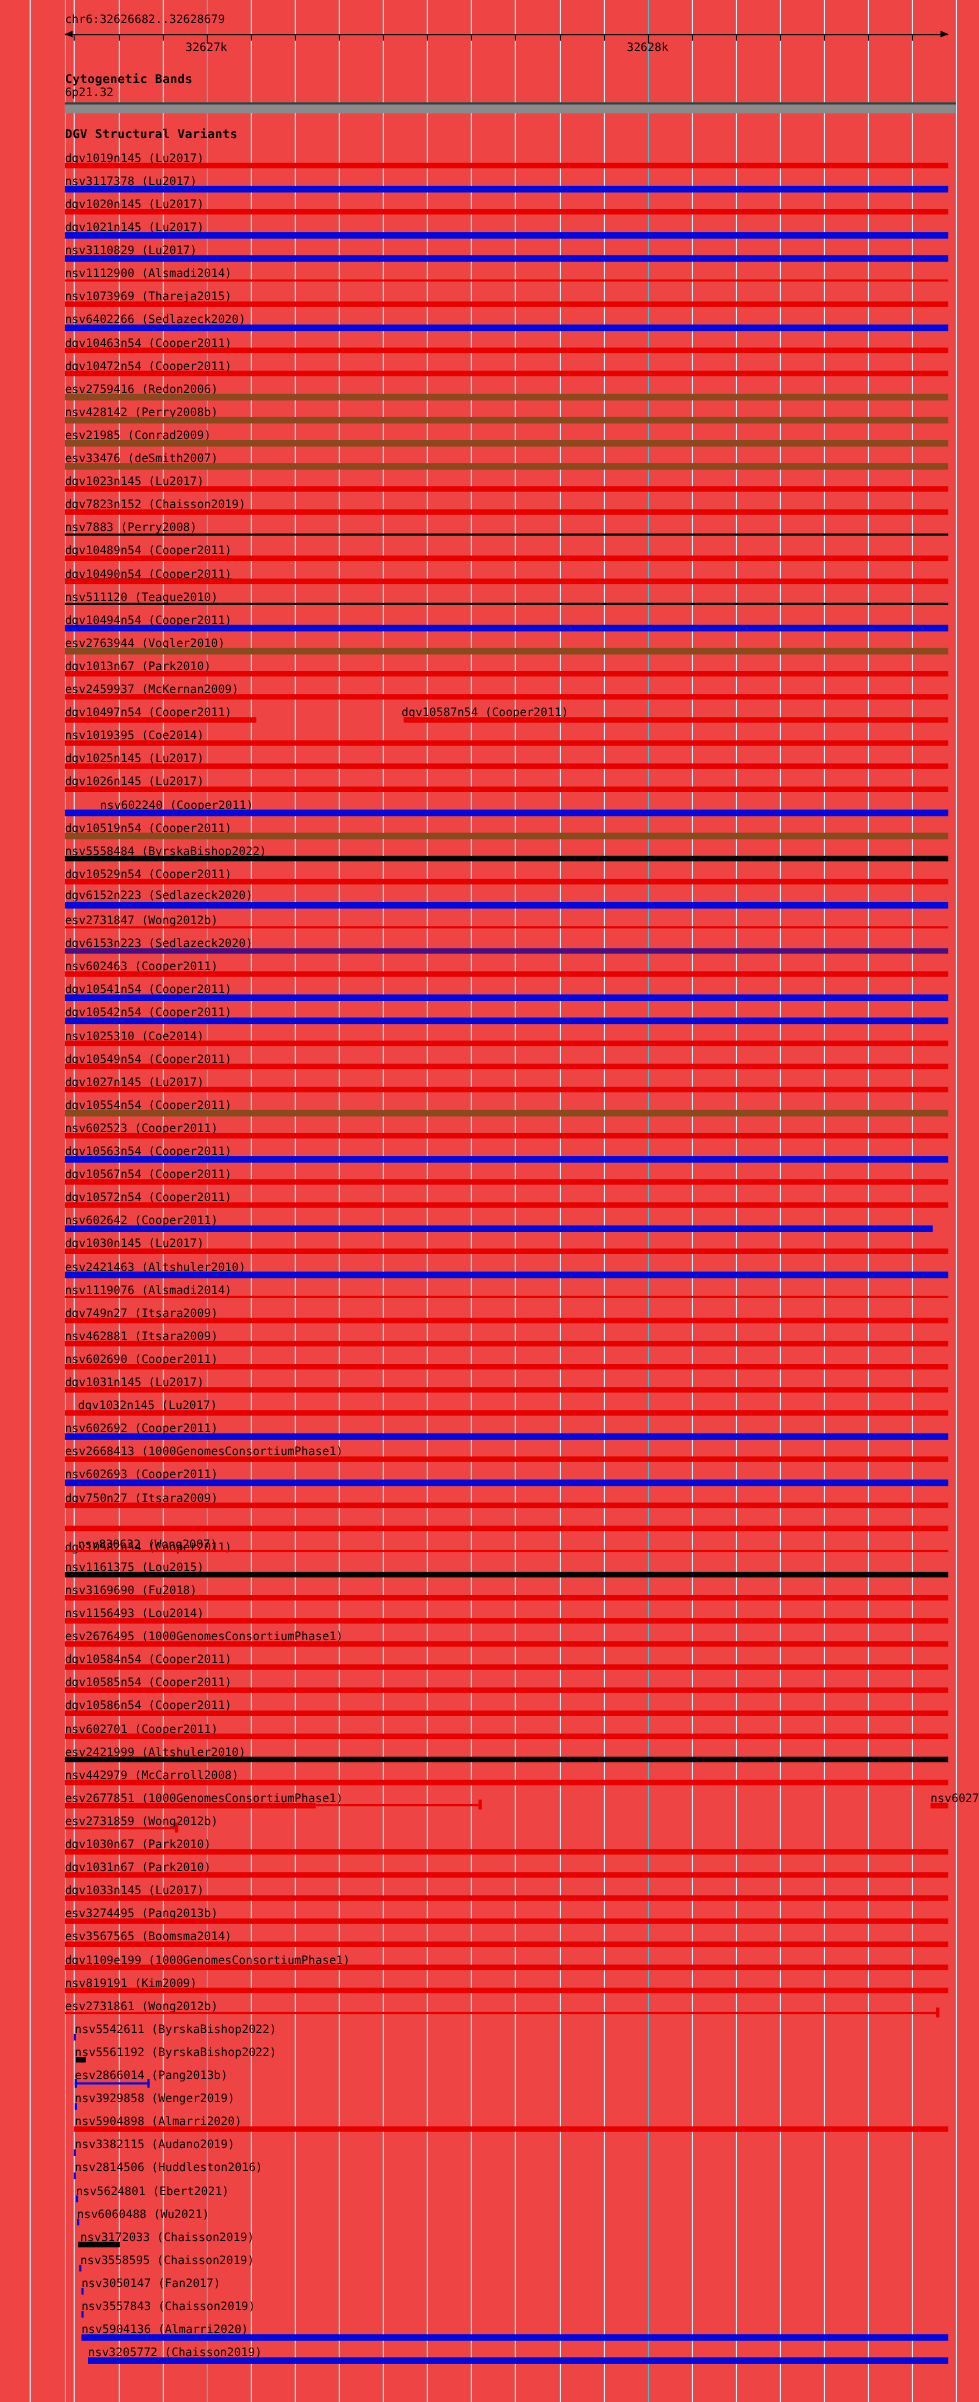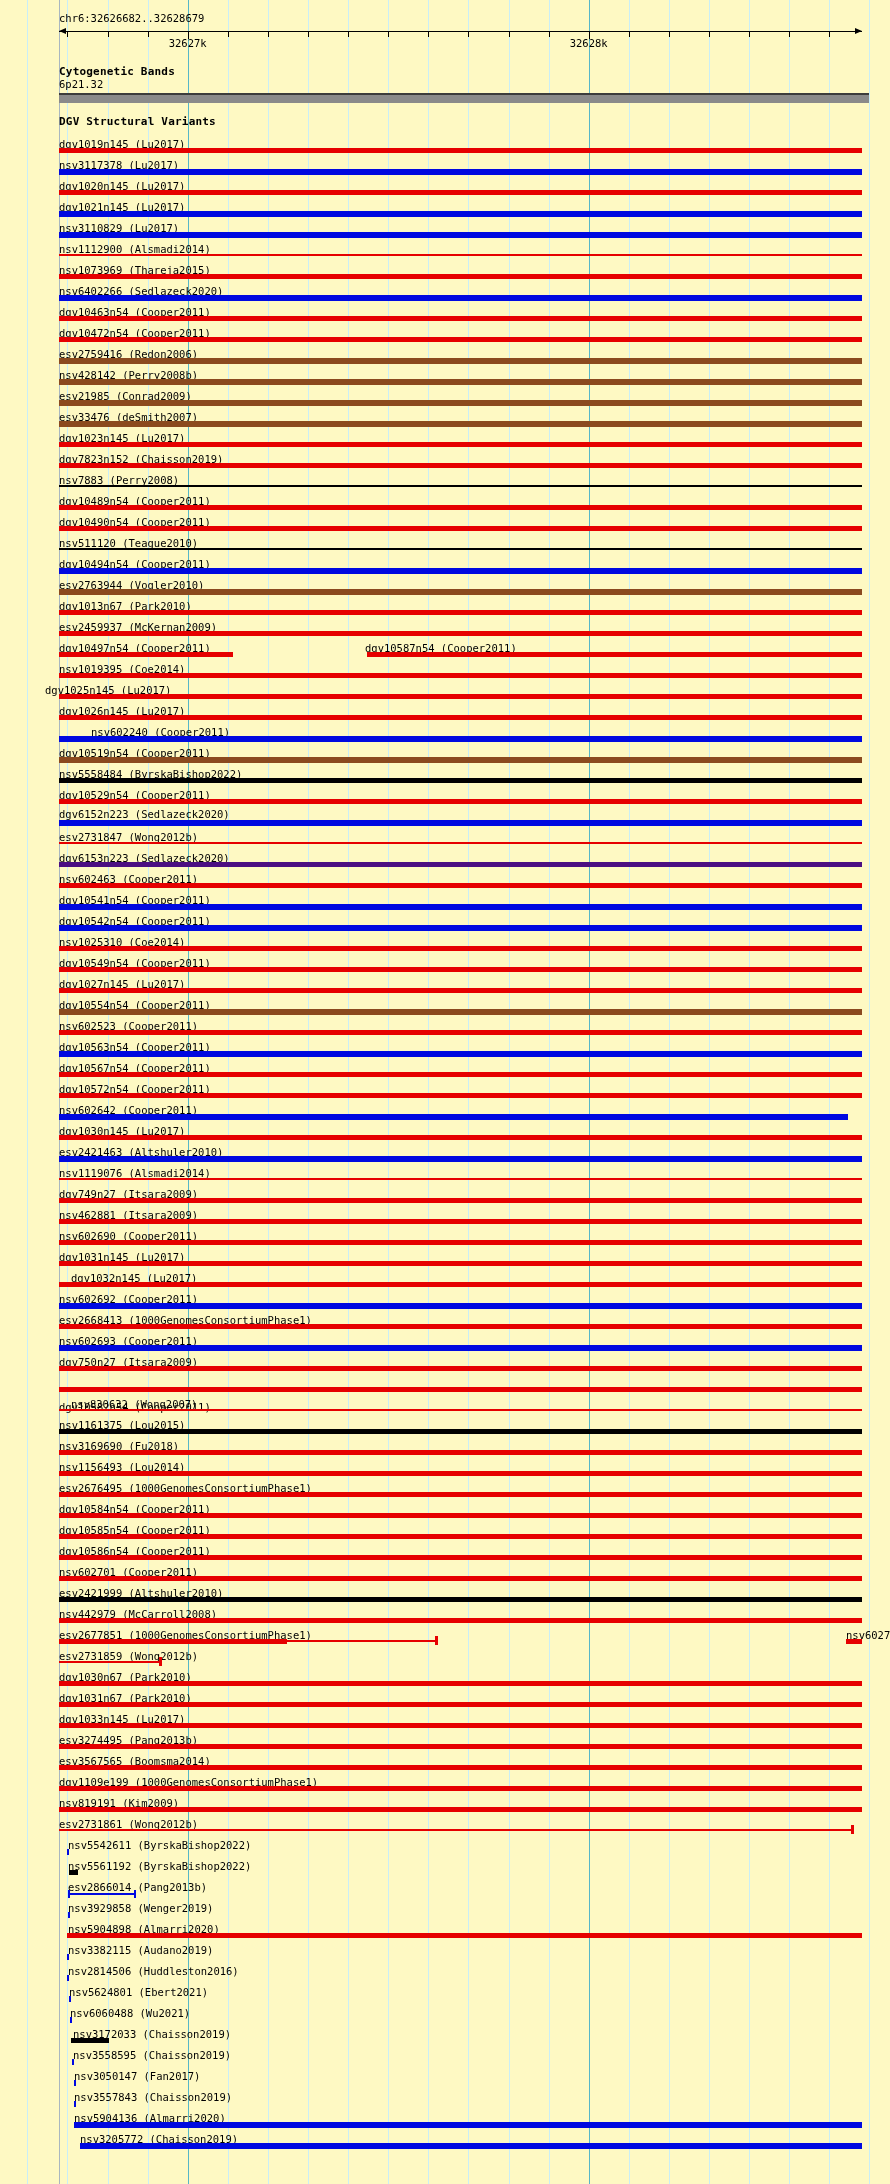--- a/index.html
+++ b/index.html
@@ -1,17 +1,17 @@
 <!DOCTYPE html>
 <html><head>
 <meta charset="utf-8">
 <style>
   html,body{margin:0;padding:0;background:#ffffff;}
   #screen{
-    position:relative;width:890px;height:2184px;background:#fef9c3;overflow:hidden;
+    position:relative;width:890px;height:2184px;background:#ef4444;overflow:hidden;
     font-family:"DejaVu Sans Mono","Liberation Mono",monospace;
     font-size:10.5px;line-height:11px;color:#000;
   }
   .abs{position:absolute;}
   .nowrap{white-space:nowrap;}
   .hdr{font-weight:bold;font-size:11px;letter-spacing:0.2px;}
 </style>
 </head>
 <body>
 
@@ -120,21 +120,21 @@
     <div class="abs" style="left: 59px; top: 601px; white-space: nowrap;">dgv1013n67 (Park2010)</div>
     <div class="abs" style="left: 59px; top: 610px; width: 803px; height: 5px; background: rgb(230, 0, 0);"></div>
     <div class="abs" style="left: 59px; top: 622px; white-space: nowrap;">esv2459937 (McKernan2009)</div>
     <div class="abs" style="left: 59px; top: 631px; width: 803px; height: 5px; background: rgb(230, 0, 0);"></div>
     <div class="abs" style="left: 59px; top: 643px; white-space: nowrap;">dgv10497n54 (Cooper2011)</div>
     <div class="abs" style="left: 365px; top: 643px; white-space: nowrap;">dgv10587n54 (Cooper2011)</div>
     <div class="abs" style="left: 59px; top: 652px; width: 174px; height: 5px; background: rgb(230, 0, 0);"></div>
     <div class="abs" style="left: 367px; top: 652px; width: 495px; height: 5px; background: rgb(230, 0, 0);"></div>
     <div class="abs" style="left: 59px; top: 664px; white-space: nowrap;">nsv1019395 (Coe2014)</div>
     <div class="abs" style="left: 59px; top: 673px; width: 803px; height: 5px; background: rgb(230, 0, 0);"></div>
-    <div class="abs" style="left: 45px; top: 685px; white-space: nowrap;">dgv1025n145 (Lu2017)</div>
+    <div class="abs" style="left: 59px; top: 685px; white-space: nowrap;">dgv1025n145 (Lu2017)</div>
     <div class="abs" style="left: 59px; top: 694px; width: 803px; height: 5px; background: rgb(230, 0, 0);"></div>
     <div class="abs" style="left: 59px; top: 706px; white-space: nowrap;">dgv1026n145 (Lu2017)</div>
     <div class="abs" style="left: 59px; top: 715px; width: 803px; height: 5px; background: rgb(230, 0, 0);"></div>
     <div class="abs" style="left: 59px; top: 727px; white-space: nowrap; margin-left: 32px;">nsv602240 (Cooper2011)</div>
     <div class="abs" style="left: 59px; top: 736px; width: 803px; height: 6px; background: rgb(0, 9, 224);"></div>
     <div class="abs" style="left: 59px; top: 748px; white-space: nowrap;">dgv10519n54 (Cooper2011)</div>
     <div class="abs" style="left: 59px; top: 757px; width: 803px; height: 6px; background: rgb(139, 74, 30);"></div>
     <div class="abs" style="left: 59px; top: 769px; white-space: nowrap;">nsv5558484 (ByrskaBishop2022)</div>
     <div class="abs" style="left: 59px; top: 778px; width: 803px; height: 5px; background: rgb(0, 0, 0);"></div>
     <div class="abs" style="left: 59px; top: 790px; white-space: nowrap;">dgv10529n54 (Cooper2011)</div>

